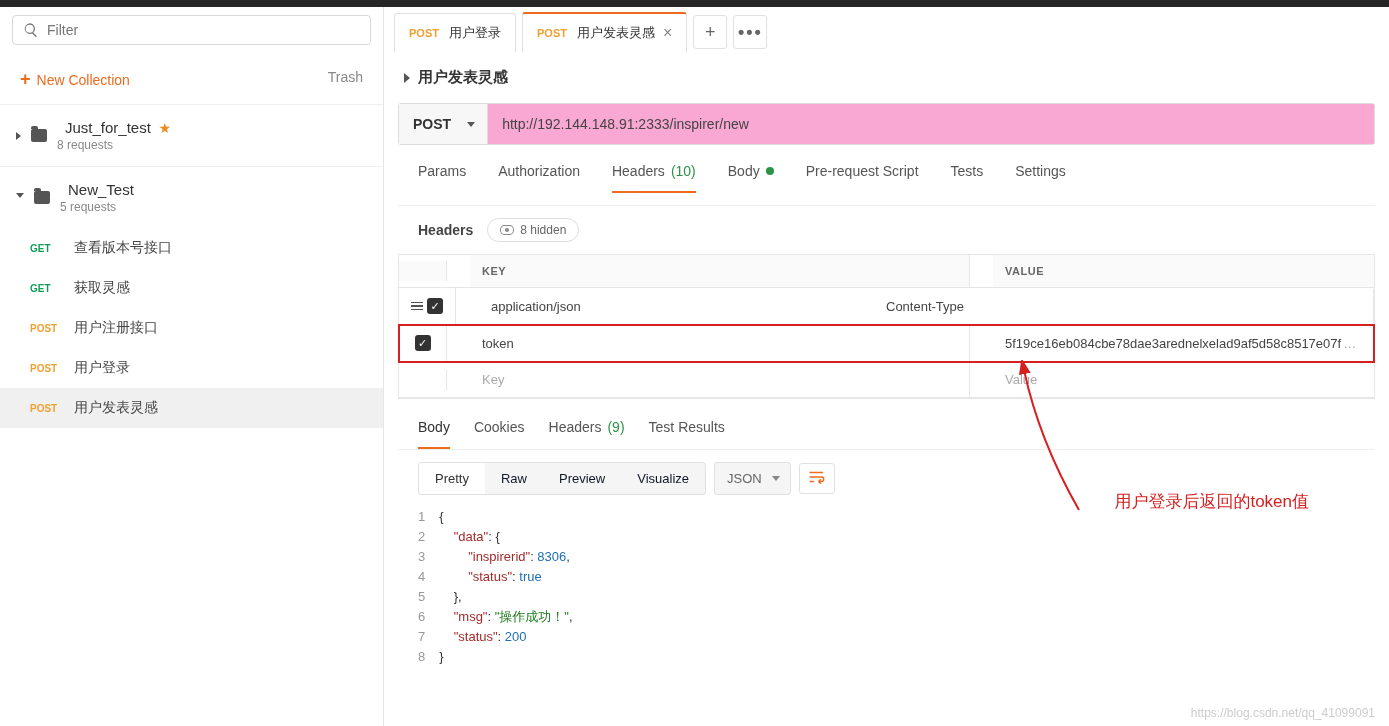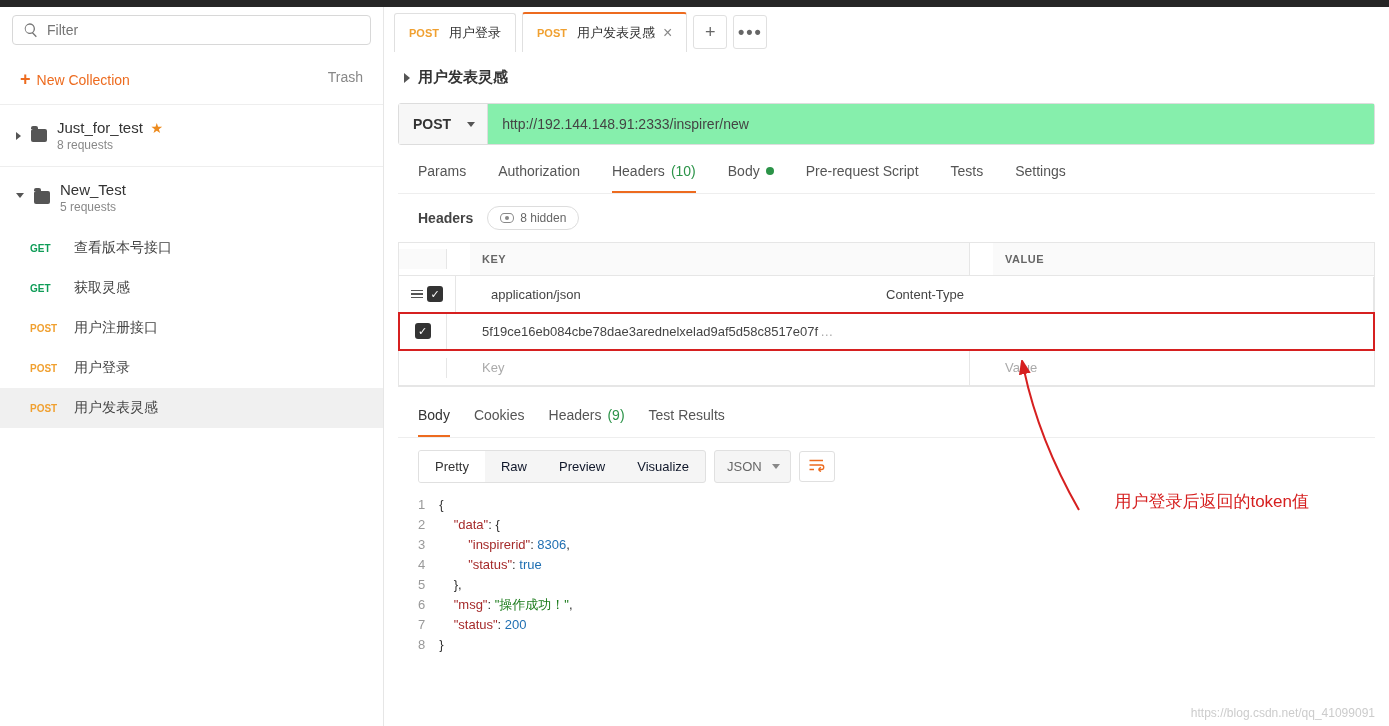--- a/index.html
+++ b/index.html
@@ -17,21 +17,21 @@
 .collection-actions { display: flex; justify-content: space-between; padding: 14px 20px; }
 .new-collection { color: #ed6b1f; font-size: 14px; cursor: pointer; display: flex; align-items: center; gap: 6px; }
 .new-collection .plus { font-size: 18px; font-weight: bold; }
 .trash { color: #888; font-size: 14px; cursor: pointer; }
 .collection { border-top: 1px solid #eee; }
 .collection-header { display: flex; align-items: center; padding: 14px 16px; cursor: pointer; gap: 10px; }
 .caret { width: 0; height: 0; border-left: 5px solid #555; border-top: 4px solid transparent; border-bottom: 4px solid transparent; }
 .caret.open { border-left: 4px solid transparent; border-right: 4px solid transparent; border-top: 5px solid #555; }
 .folder-icon { width: 16px; height: 13px; background: #555; border-radius: 2px; position: relative; }
 .folder-icon::before { content: ""; position: absolute; top: -3px; left: 0; width: 7px; height: 3px; background: #555; border-radius: 2px 2px 0 0; }
-.collection-name { font-size: 15px; color: #333; }
+.collection-name { font-size: 15px; color: #333; margin-left: 8px; }
 .collection-sub { font-size: 12px; color: #888; margin-top: 2px; }
 .star { color: #ed8b1f; font-size: 14px; margin-left: 4px; }
 .request-item { display: flex; align-items: center; padding: 11px 16px 11px 30px; cursor: pointer; gap: 12px; }
 .request-item.active { background: #f0f0f0; }
 .method { font-size: 10px; font-weight: bold; min-width: 32px; }
 .method.get { color: #0f9d58; }
 .method.post { color: #f0a030; }
 .req-name { font-size: 14px; color: #444; }
 
 .main { flex: 1; display: flex; flex-direction: column; padding-top: 12px; position: relative; }
@@ -42,23 +42,23 @@
 .tab-close { color: #888; font-size: 16px; cursor: pointer; }
 .tab-btn { width: 34px; height: 34px; border: 1px solid #e0e0e0; border-radius: 3px; display: flex; align-items: center; justify-content: center; cursor: pointer; color: #666; font-size: 18px; }
 .dots { letter-spacing: 2px; font-weight: bold; }
 
 .request-title { padding: 16px 20px; font-size: 15px; color: #333; font-weight: bold; display: flex; align-items: center; gap: 8px; }
 .tri { width: 0; height: 0; border-left: 6px solid #555; border-top: 5px solid transparent; border-bottom: 5px solid transparent; }
 
 .url-bar { display: flex; margin: 0 14px; border: 1px solid #ddd; border-radius: 3px; background: #f7f7f7; }
 .method-select { padding: 12px 36px 12px 14px; font-size: 14px; font-weight: 600; color: #333; border-right: 1px solid #ddd; position: relative; cursor: pointer; background: #f7f7f7; }
 .method-select::after { content: ""; position: absolute; right: 12px; top: 18px; border-left: 4px solid transparent; border-right: 4px solid transparent; border-top: 5px solid #555; }
-.url-input { flex: 1; padding: 12px 14px; font-size: 14px; color: #444; background: #86efac; }
-
-.req-tabs { display: flex; gap: 32px; padding: 18px 20px 0; border-bottom: 1px solid #eee; margin: 0 14px; }
+.url-input { flex: 1; padding: 12px 14px; font-size: 14px; color: #444; background: #f9a8d4; }
+
+.req-tabs { display: flex; gap: 32px; padding: 18px 20px 12px; border-bottom: 1px solid #eee; margin: 0 14px; }
 .req-tab { padding-bottom: 12px; font-size: 14px; color: #555; cursor: pointer; border-bottom: 2px solid transparent; display: flex; align-items: center; gap: 6px; }
 .req-tab.active { border-bottom-color: #ed6b1f; }
 .count { color: #2b9348; }
 .dot { width: 8px; height: 8px; border-radius: 50%; background: #2b9348; }
 
 .headers-head { display: flex; align-items: center; gap: 14px; padding: 12px 20px; margin: 0 14px; }
 .headers-head h4 { font-size: 14px; font-weight: 600; color: #444; }
 .pill { border: 1px solid #ddd; border-radius: 14px; padding: 4px 12px; font-size: 12px; color: #666; display: flex; align-items: center; gap: 6px; cursor: pointer; }
 .eye { width: 14px; height: 10px; border: 1px solid #888; border-radius: 60% / 100%; position: relative; }
 .eye::after { content: ""; position: absolute; top: 2px; left: 4px; width: 4px; height: 4px; background: #888; border-radius: 50%; }
@@ -240,20 +240,21 @@
             </span>
             <span class="checkbox">✓</span>
           </div>
         <div class="hdr-cell val">application/json</div>
         <div class="hdr-cell key">Content-Type</div>
       </div>
       <div class="hdr-row highlight">
         <div class="hdr-cell ck">
             <span class="checkbox">✓</span>
           </div>
+        <div class="hdr-cell key">token</div>
         <div class="hdr-cell val"><span>5f19ce16eb084cbe78dae3arednelxelad9af5d58c8517e07f</span><span class="ellipsis">…</span></div>
       </div>
       <div class="hdr-row">
         <div class="hdr-cell ck"></div>
         <div class="hdr-cell key placeholder">Key</div>
         <div class="hdr-cell val placeholder">Value</div>
       </div>
     </div>
 
     <div class="resp-tabs">

